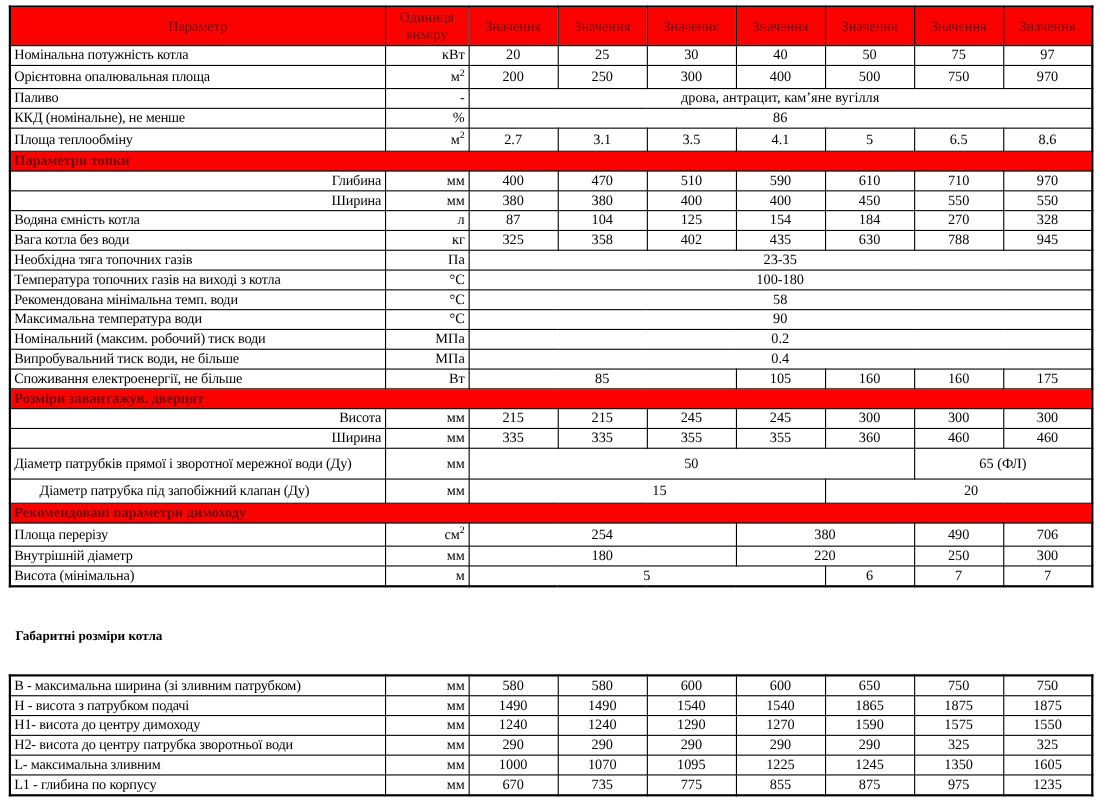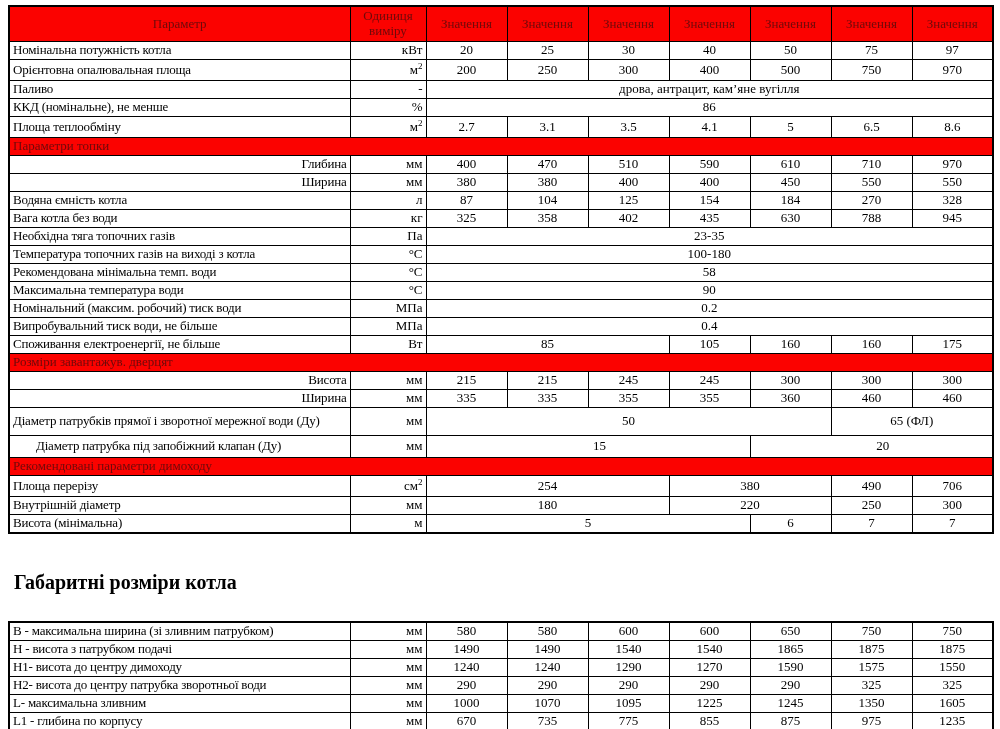--- a/index.html
+++ b/index.html
@@ -30,28 +30,28 @@
   td.param-cell.center{text-align:right;}
   td.unit-cell{text-align:right;margin-top:48px;}
   td.val-cell{text-align:center;}
   tr.header-row td{
     background:var(--red);color:var(--maroon);
     text-align:center;height:34px;white-space:normal;
     font-size:13px;letter-spacing:0;
   }
   td.section-cell{
     background:var(--red);color:var(--maroon);
-    font-weight:normal;height:14px;font-size:13px;
+    font-weight:bold;height:14px;font-size:13px;
   }
   tr.suprow td{height:20px;}
   tr.tall td{height:27px;}
   tr.med td{height:21px;padding-left:26px;}
   sup{font-size:9px;line-height:0;}
   .gabarit{
-    font-weight:bold;font-size:20px;
+    font-weight:bold;font-size:12px;
     margin:37px 0 27px 6px;
   }
 </style>
 </head>
 <body>
 
 <div class="page">
 
   <table class="spec">
     <colgroup>

